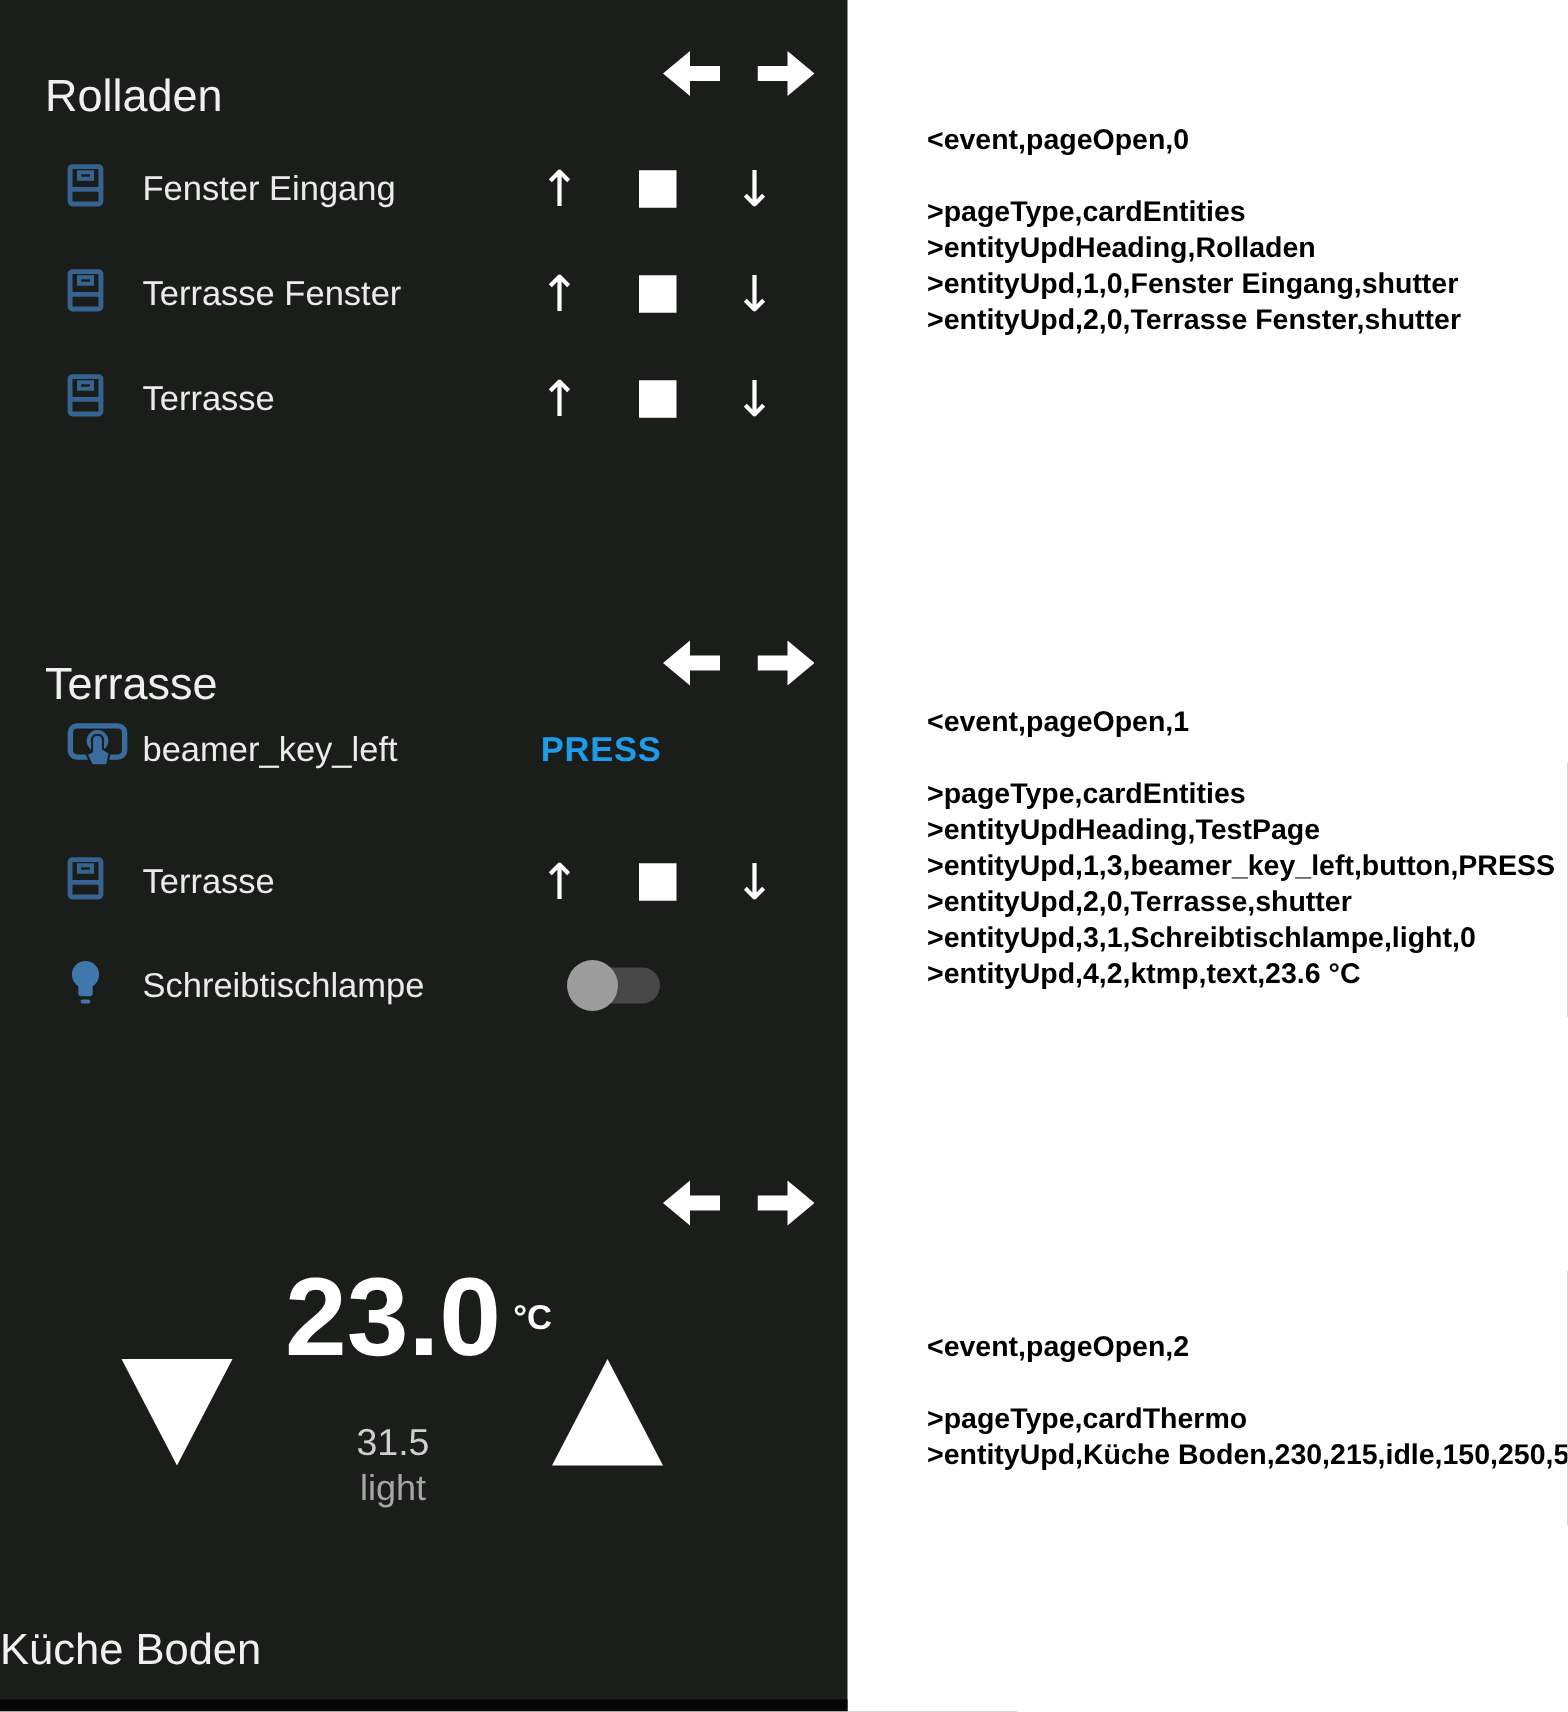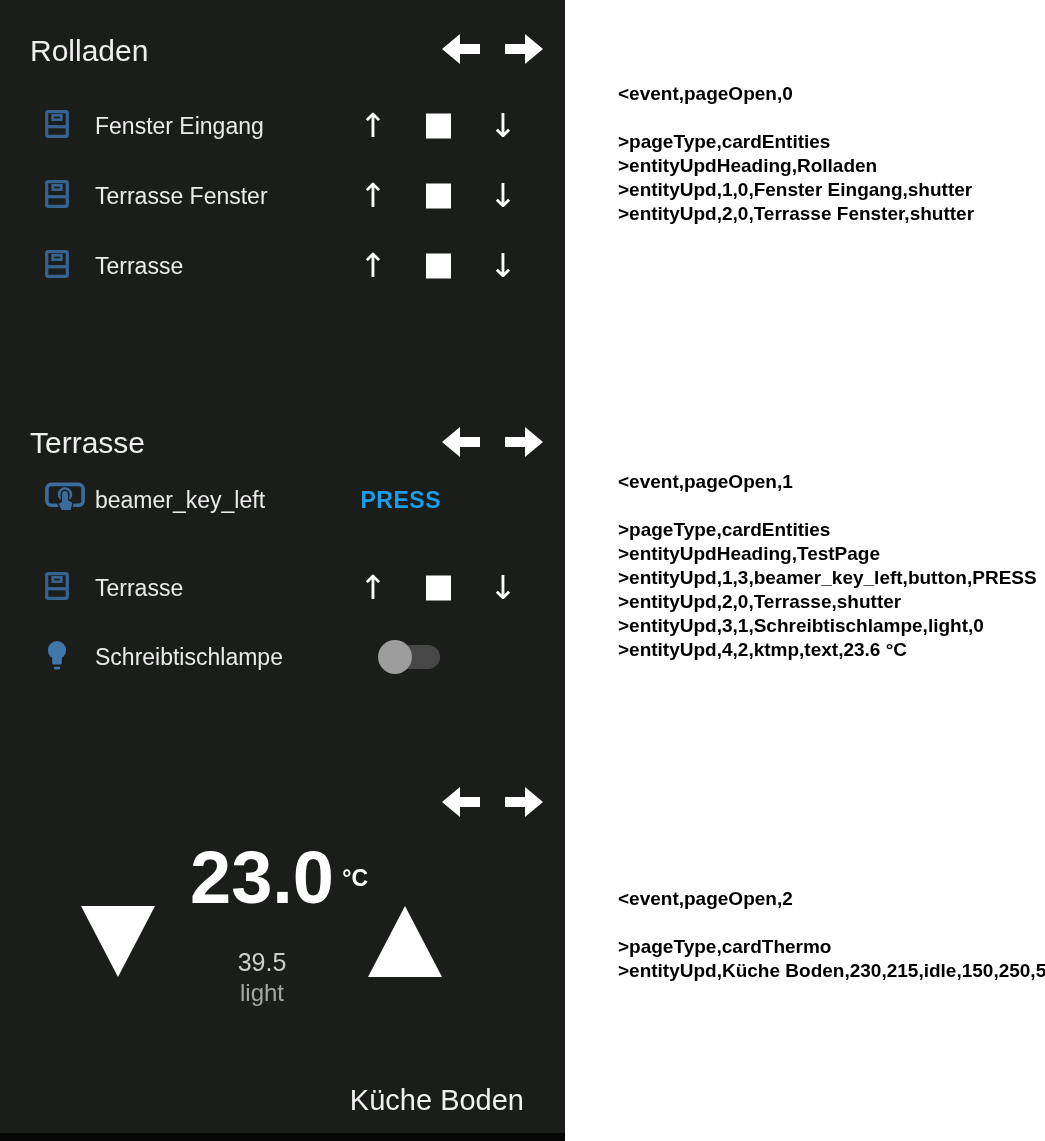--- a/index.html
+++ b/index.html
@@ -4,21 +4,21 @@
 <style>
   * { margin:0; padding:0; box-sizing:border-box; }
   html,body { background:#ffffff; }
   body { font-family:"Liberation Sans", sans-serif; }
   #stage { position:relative; width:1045px; height:1141px; background:#ffffff; overflow:hidden; }
 
   
   #panel { position:absolute; left:0; top:0; width:565px; height:1141px; background:#1a1d1a; }
   .panel-bottom-bar { position:absolute; left:0; top:1133px; width:565px; height:8px; background:#060606; }
 
-  .card-title { position:absolute; left:30px; font-size:30px; line-height:36px; color:#efefef; font-weight:400; }
+  .card-title { position:absolute; left:30px; font-size:30px; line-height:36px; color:#efefef; font-weight:400;margin-top:14px; }
   .nav-arrow { position:absolute; width:38px; height:36px; }
   .nav-arrow svg { display:block; width:100%; height:100%; }
 
   .row { position:absolute; left:0; width:476px; height:70px; }
   .row .entity-icon { position:absolute; left:44px; top:50%; transform:translateY(-50%); }
   .row .entity-label { position:absolute; left:95px; top:50%; transform:translateY(-50%);
                        font-size:23px; color:#ebebeb; white-space:nowrap; }
   .shutter-btn { position:absolute; top:50%; transform:translateY(-50%); width:38px; height:44px;
                  display:flex; align-items:center; justify-content:center; color:#ffffff;
                  font-family:"DejaVu Sans", sans-serif; font-size:33px; line-height:38px; cursor:pointer; }
@@ -36,21 +36,21 @@
 
   
   .thermo-temp { position:absolute; left:0; top:838px; width:524px; text-align:center; color:#ffffff; }
   .thermo-temp .big { position:relative; font-size:74px; font-weight:700; line-height:80px; }
   .thermo-temp .unit { position:absolute; right:-34px; top:2px; font-size:23px; font-weight:700; }
   .tri { position:absolute; width:0; height:0; cursor:pointer; }
   .tri-down { left:81px;  top:906px; border-left:37px solid transparent; border-right:37px solid transparent; border-top:71px solid #ffffff; }
   .tri-up   { left:368px; top:906px; border-left:37px solid transparent; border-right:37px solid transparent; border-bottom:71px solid #ffffff; }
   .thermo-target { position:absolute; left:0; top:948px; width:524px; text-align:center; font-size:25px; color:#cfcfcf; }
   .thermo-state  { position:absolute; left:0; top:979px; width:524px; text-align:center; font-size:24px; color:#a6a6a6; }
-  .thermo-entity { position:absolute; left:0; top:1084px; width:524px; text-align:right; font-size:29px; color:#f0f0f0; }
+  .thermo-entity { position:absolute; left:0; top:1084px; width:524px; text-align:left; font-size:29px; color:#f0f0f0; }
 
   
   .log-block { position:absolute; left:618px; color:#000000; font-weight:700; font-size:19px; line-height:24px; white-space:nowrap; }
   .log-gap { height:24px; }
 </style>
 </head>
 <body>
 
 <div id="stage">
 
@@ -175,21 +175,21 @@
         </svg>
     </div>
 
     <div class="thermo-temp">
       <span class="big"><span>23.0</span><span class="unit">°C</span></span>
     </div>
 
     <div class="tri tri-down"></div>
     <div class="tri tri-up"></div>
 
-    <div class="thermo-target">39.5</div>
+    <div class="thermo-target">31.5</div>
     <div class="thermo-state">light</div>
     <div class="thermo-entity">Küche Boden</div>
 
     <div class="panel-bottom-bar"></div>
   </div>
 
   <div class="log-block" style="top:82px;">
     <div>&lt;event,pageOpen,0</div>
     <div class="log-gap"></div>
     <div>&gt;pageType,cardEntities</div>

